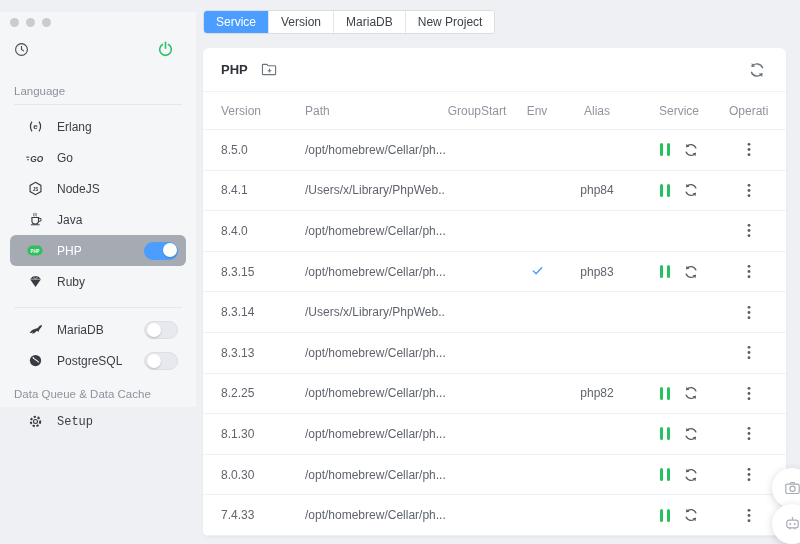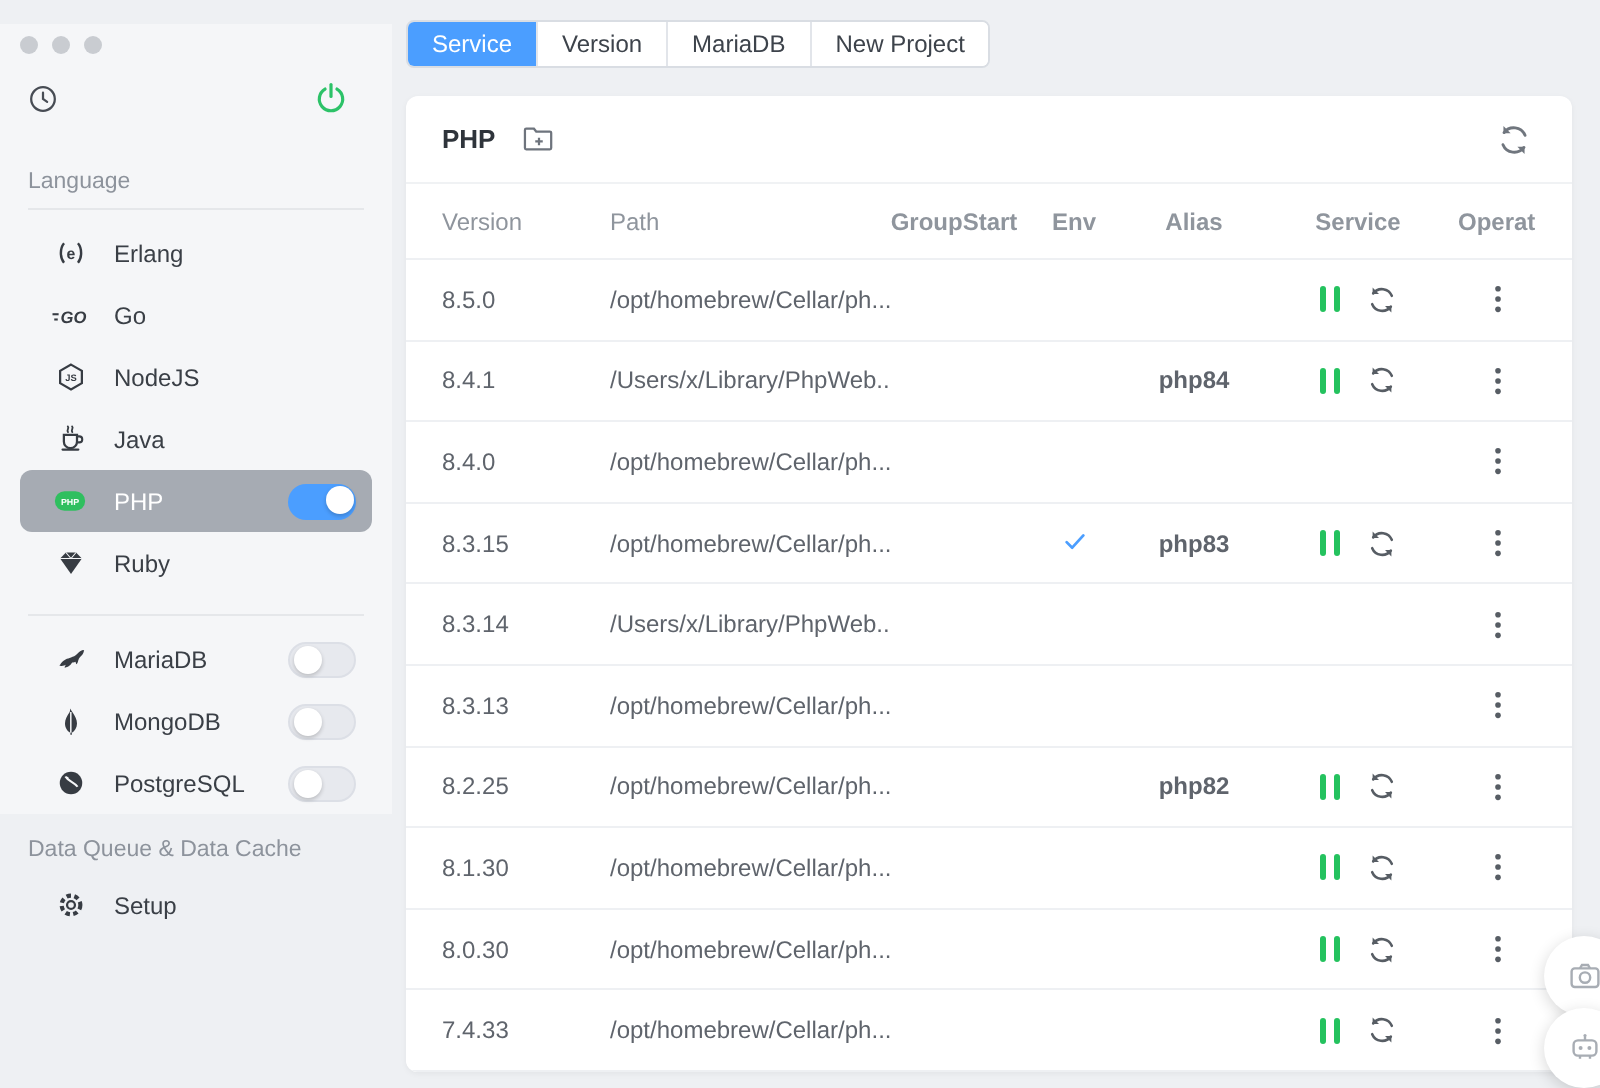--- a/index.html
+++ b/index.html
@@ -69,21 +69,21 @@
   }
   .card-title { font-size:13px; font-weight:bold; color:#2f343b; }
   .spacer { flex:1; }
   .thead, .trow {
     display:grid; grid-template-columns:84px 140px 64px 56px 64px 100px 1fr;
     align-items:center; padding:0 18px;
   }
   .thead { height:38px; font-size:12px; color:#8f959d; border-bottom:1px solid #eef0f3; }
   .trow { height:40.6px; font-size:12px; color:#5f646c; border-bottom:1px solid #eef0f3; background:#fff; }
   .cell { overflow:hidden; white-space:nowrap; }
-  .c-center { text-align:center;font-weight:bold; }
+  .c-center { text-align:center; }
   .c-service { display:flex; align-items:center; justify-content:center; gap:13px; }
   .c-op { display:flex; align-items:center; justify-content:center; }
   .pause { display:inline-flex; gap:4px; cursor:pointer; }
   .pause i { width:3px; height:13px; background:#24c25e; border-radius:1.5px; display:block; }
   .row-icon { color:#575d64; cursor:pointer; background:none; border:none; padding:0; display:flex; }
   .muted-icon { color:#70767e; }
 
   
   .fab {
     position:absolute; width:40px; height:40px; border-radius:50%; background:#fff;
@@ -196,47 +196,35 @@
             </svg>
         </span>
         <span>MariaDB</span>
         <span class="toggle off">
             <span class="knob"></span>
           </span>
       </div>
       <div class="side-item">
         <span class="li">
           <svg width="15" height="15" viewBox="0 0 16 16">
-              <path d="M7.6 1.3c.4.7.7 1.3 1.2 2 1.3 1.9 2.4 3.8 2.4 6 0 2.3-1.2 4-2.7 4.9l-.2 1.2h-.5l-.2-1.2C6 13.3 4.8 11.6 4.8 9.3c0-2.2 1.1-4.1 2.4-6 .2-.4.3-.7.4-2z" fill="currentColor"></path>
-              <path d="M7.9 3.2v11" stroke="#f5f6f8" stroke-width="0.8"></path>
-            </svg>
-        </span>
-        <span>MongoDB</span>
-        <span class="toggle off">
-            <span class="knob"></span>
-          </span>
-      </div>
-      <div class="side-item">
-        <span class="li">
-          <svg width="15" height="15" viewBox="0 0 16 16">
               <circle cx="8" cy="8" r="6" fill="currentColor"></circle>
               <path d="M5 4.5c1.5 2.5 4.5 2.8 6.5 5.5" stroke="#f5f6f8" stroke-width="1.1" fill="none"></path>
               <circle cx="6" cy="5.3" r="0.7" fill="#f5f6f8"></circle>
             </svg>
         </span>
         <span>PostgreSQL</span>
         <span class="toggle off">
             <span class="knob"></span>
           </span>
       </div>
     </div>
 
     <div class="grp" style="margin-top:12px;">
       <div class="section-title">Data Queue &amp; Data Cache</div>
-      <div class="side-item" style="margin-top:6px;">
+      <div class="side-item" style="margin-top:6px;font-family:Liberation Mono, monospace;">
         <span class="li">
           <svg width="15" height="15" viewBox="0 0 16 16">
               <circle cx="8" cy="8" r="5" fill="none" stroke="currentColor" stroke-width="2.2" stroke-dasharray="2.4 1.8"></circle>
               <circle cx="8" cy="8" r="2.1" fill="none" stroke="currentColor" stroke-width="1.2"></circle>
             </svg>
         </span>
         <span>Setup</span>
       </div>
     </div>
   </div>

